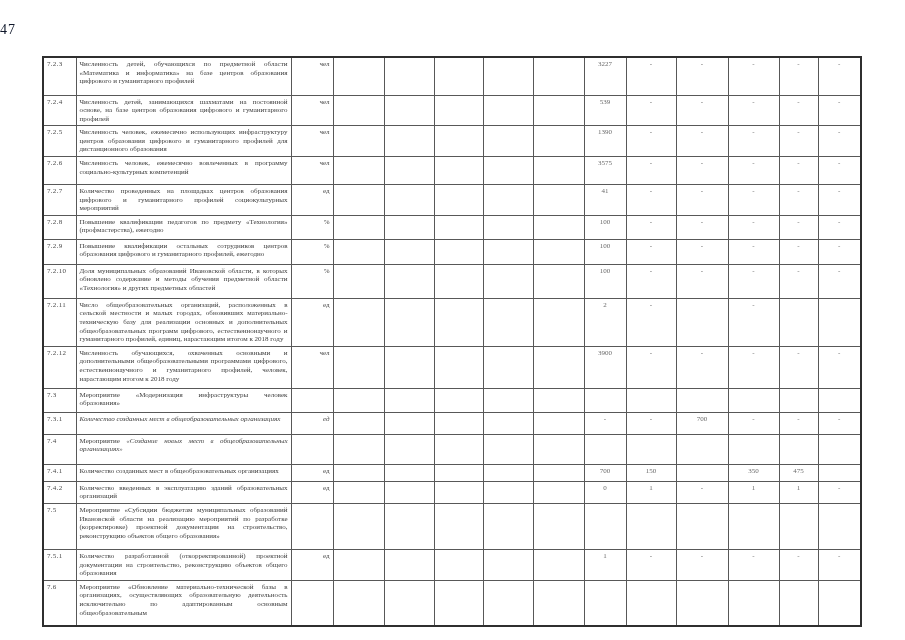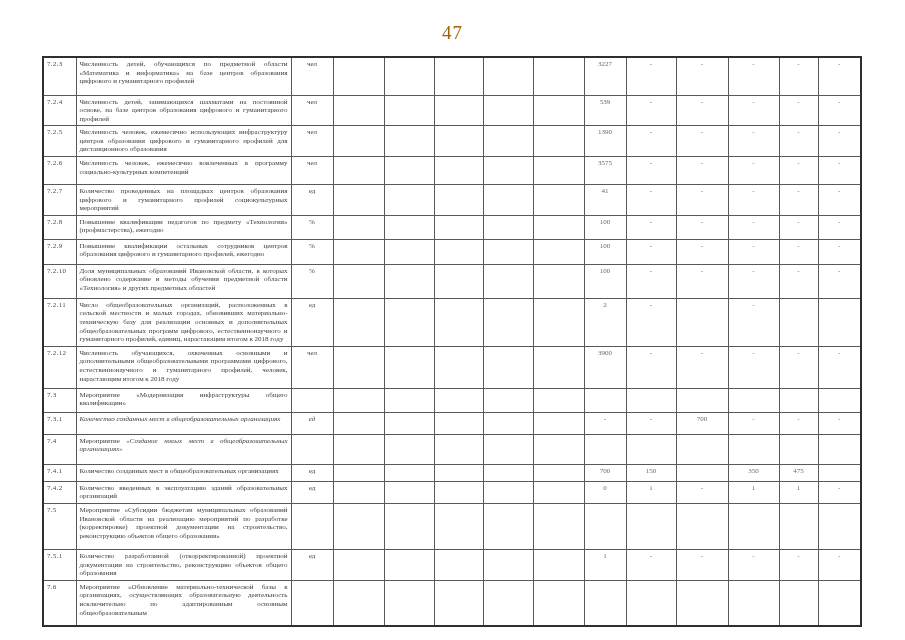--- a/index.html
+++ b/index.html
@@ -1,38 +1,38 @@
 <!DOCTYPE html>
 <html><head>
 <meta charset="utf-8">
 <style>
   html,body{margin:0;padding:0;}
   body{
     width:905px;height:640px;background:#ffffff;position:relative;overflow:hidden;
     font-family:"Liberation Serif","DejaVu Serif",serif;color:#3d3d3d;
   }
   .pageno{
-    position:absolute;top:22px;left:0;width:905px;text-align:center;
-    font-size:19px;color:#a16207;letter-spacing:1px;
+    position:absolute;top:22px;left:0;width:905px;text-align:left;
+    font-size:14px;color:#0f172a;letter-spacing:1px;
   }
   table.tbl{
     position:absolute;left:42px;top:56px;width:818px;
     border-collapse:collapse;table-layout:fixed;
     border:2px solid #2f2f2f;
   }
   table.tbl td{
     border:1px solid #585858;
     vertical-align:top;
     font-size:7px;line-height:8.6px;
     padding:2px 3px;
     overflow:hidden;
   }
   td.c-num{ text-align:left;color:#4a4a4a;padding-left:4px;letter-spacing:0.3px;}
   td.c-text{ text-align:justify;color:#3e3e3e;}
-  td.c-unit{ text-align:center;color:#474747;}
+  td.c-unit{ text-align:right;color:#474747;}
   td.c-val{ text-align:center;color:#6b6b6b;padding-top:4px;}
   .it{ font-style:italic;}
   td.c-text em{ }
 </style>
 </head>
 <body>
 
 <div class="pageno">47</div>
 
 <table class="tbl">
@@ -208,21 +208,21 @@
         <td class="c-val"></td>
         <td class="c-val">3900</td>
         <td class="c-val">-</td>
         <td class="c-val">-</td>
         <td class="c-val">-</td>
         <td class="c-val">-</td>
         <td class="c-val">-</td>
       </tr>
       <tr style="height: 24px;">
         <td class="c-num">7.3</td>
-        <td class="c-text">Мероприятие «Модернизация инфраструктуры общего квалификации»</td>
+        <td class="c-text">Мероприятие «Модернизация инфраструктуры человек образования»</td>
         <td class="c-unit"></td>
         <td class="c-val"></td>
         <td class="c-val"></td>
         <td class="c-val"></td>
         <td class="c-val"></td>
         <td class="c-val"></td>
         <td class="c-val"></td>
         <td class="c-val"></td>
         <td class="c-val"></td>
         <td class="c-val"></td>

